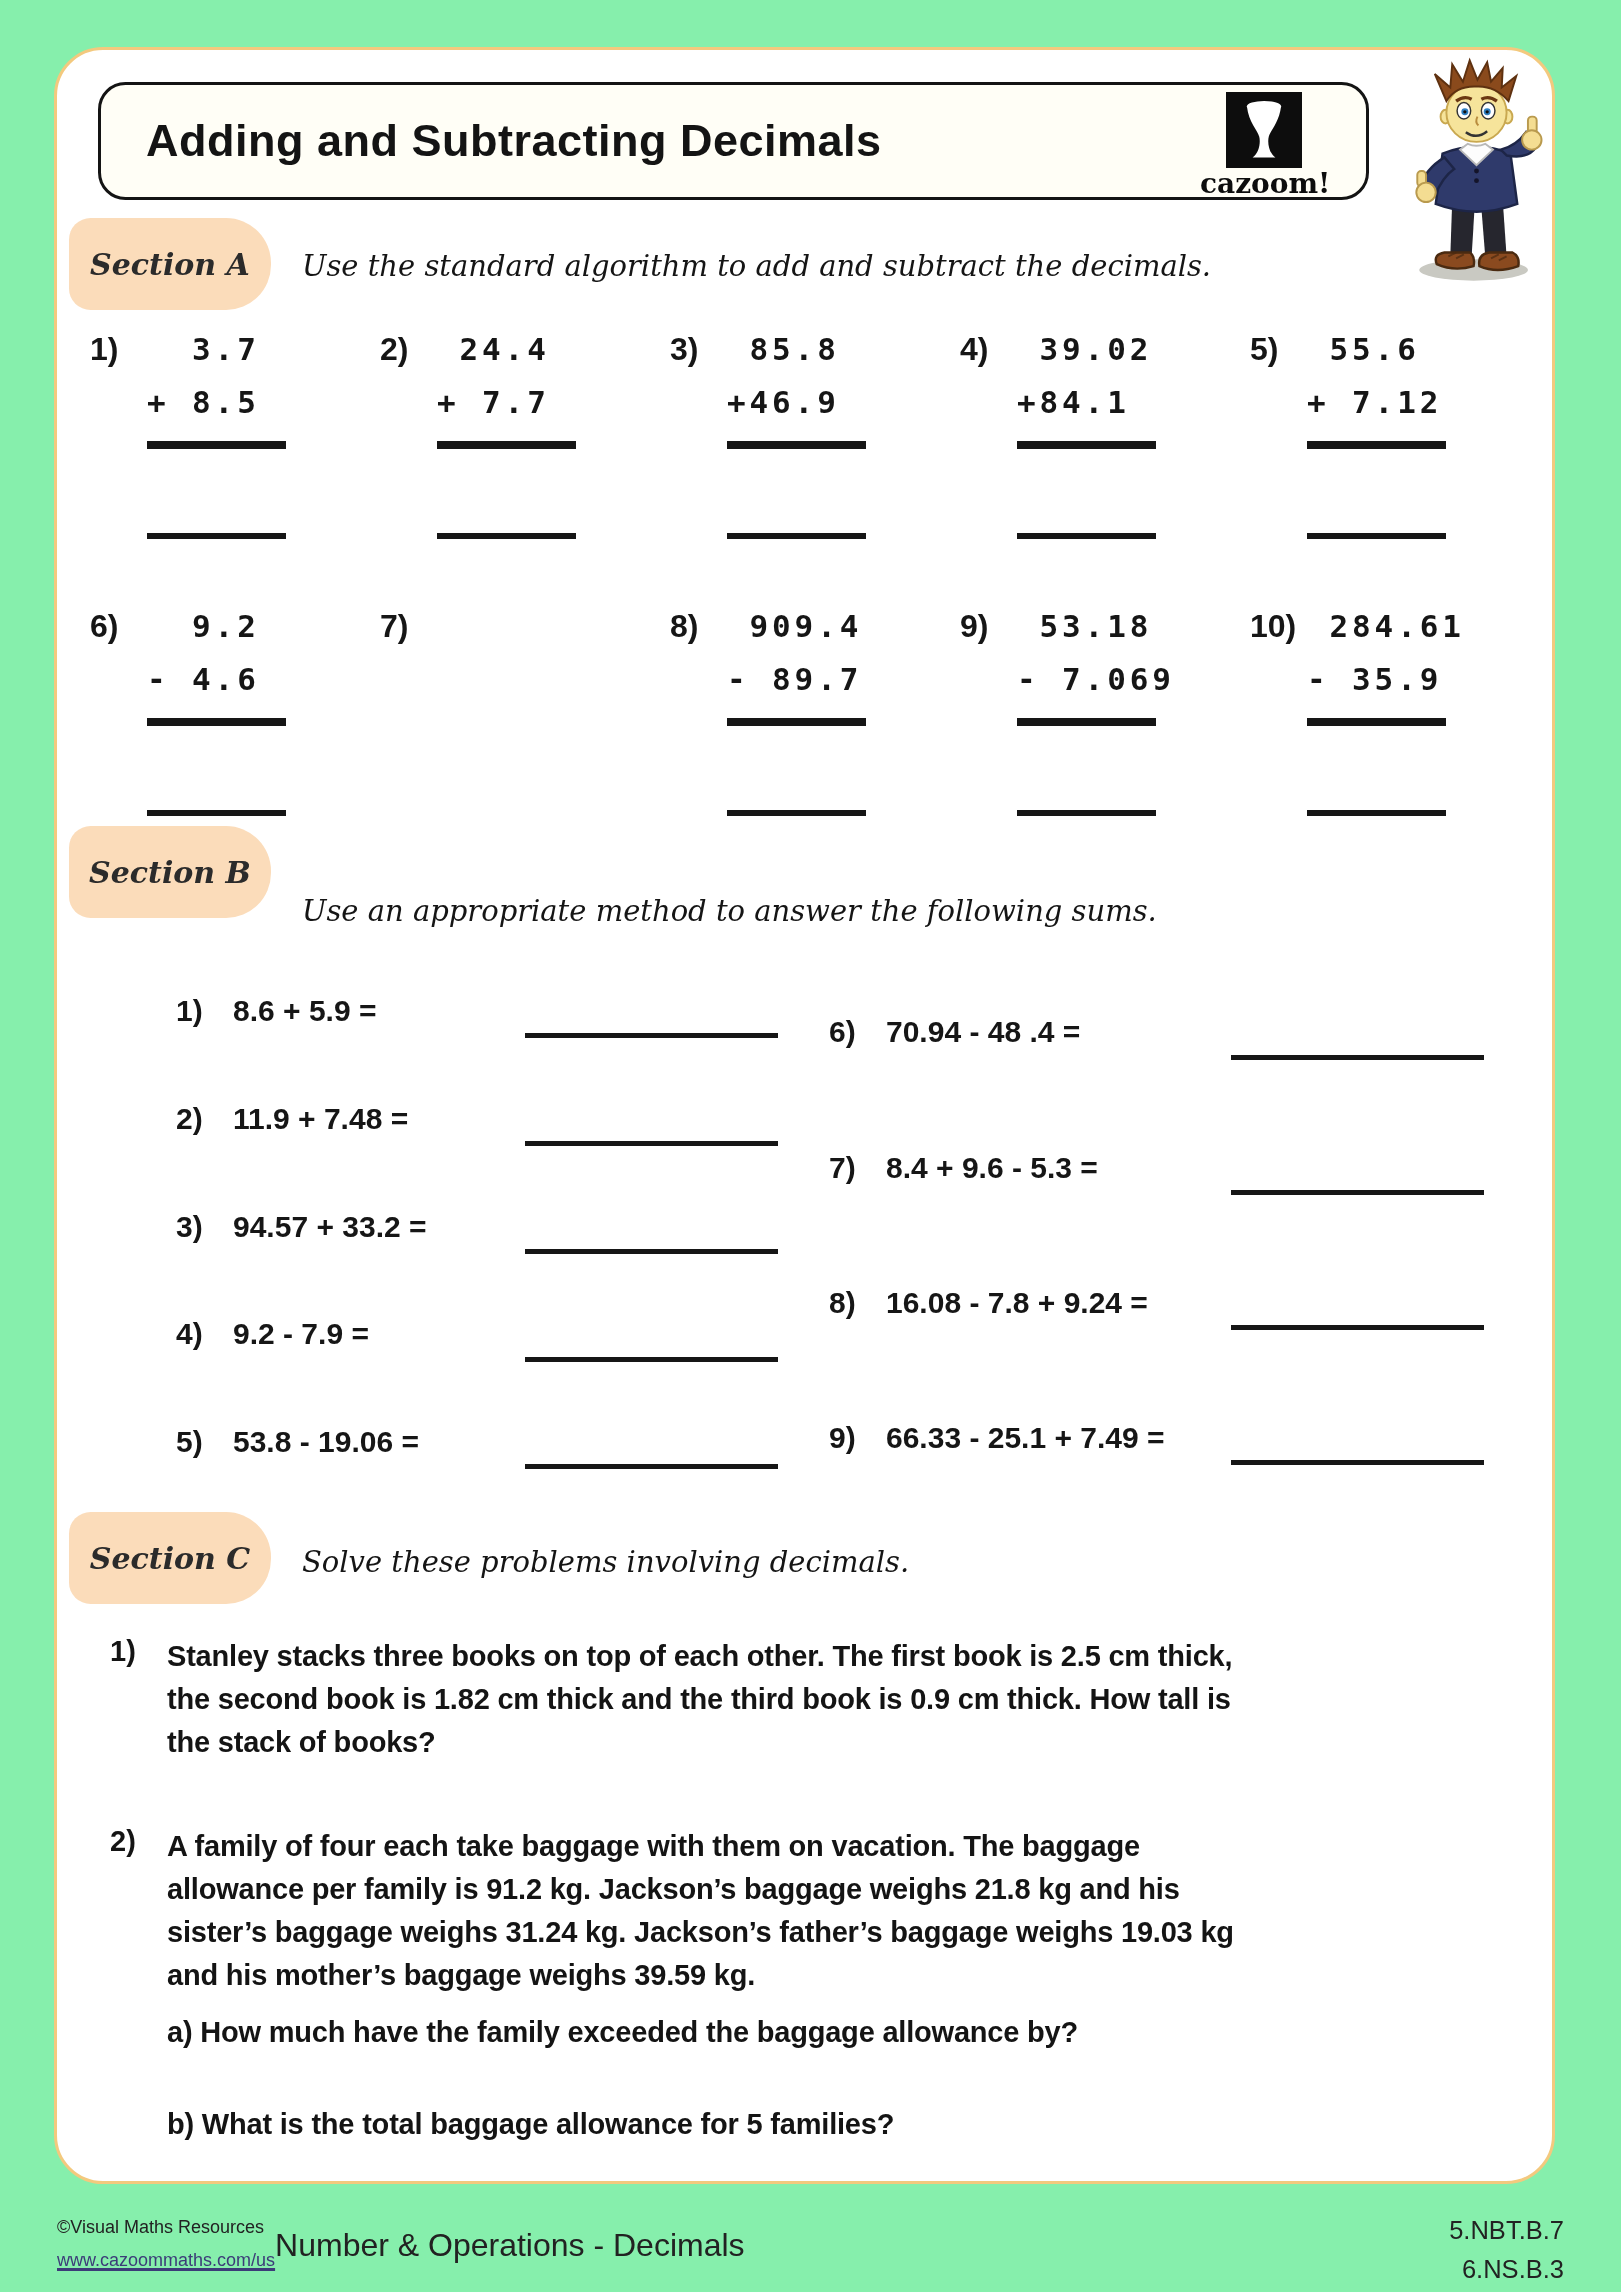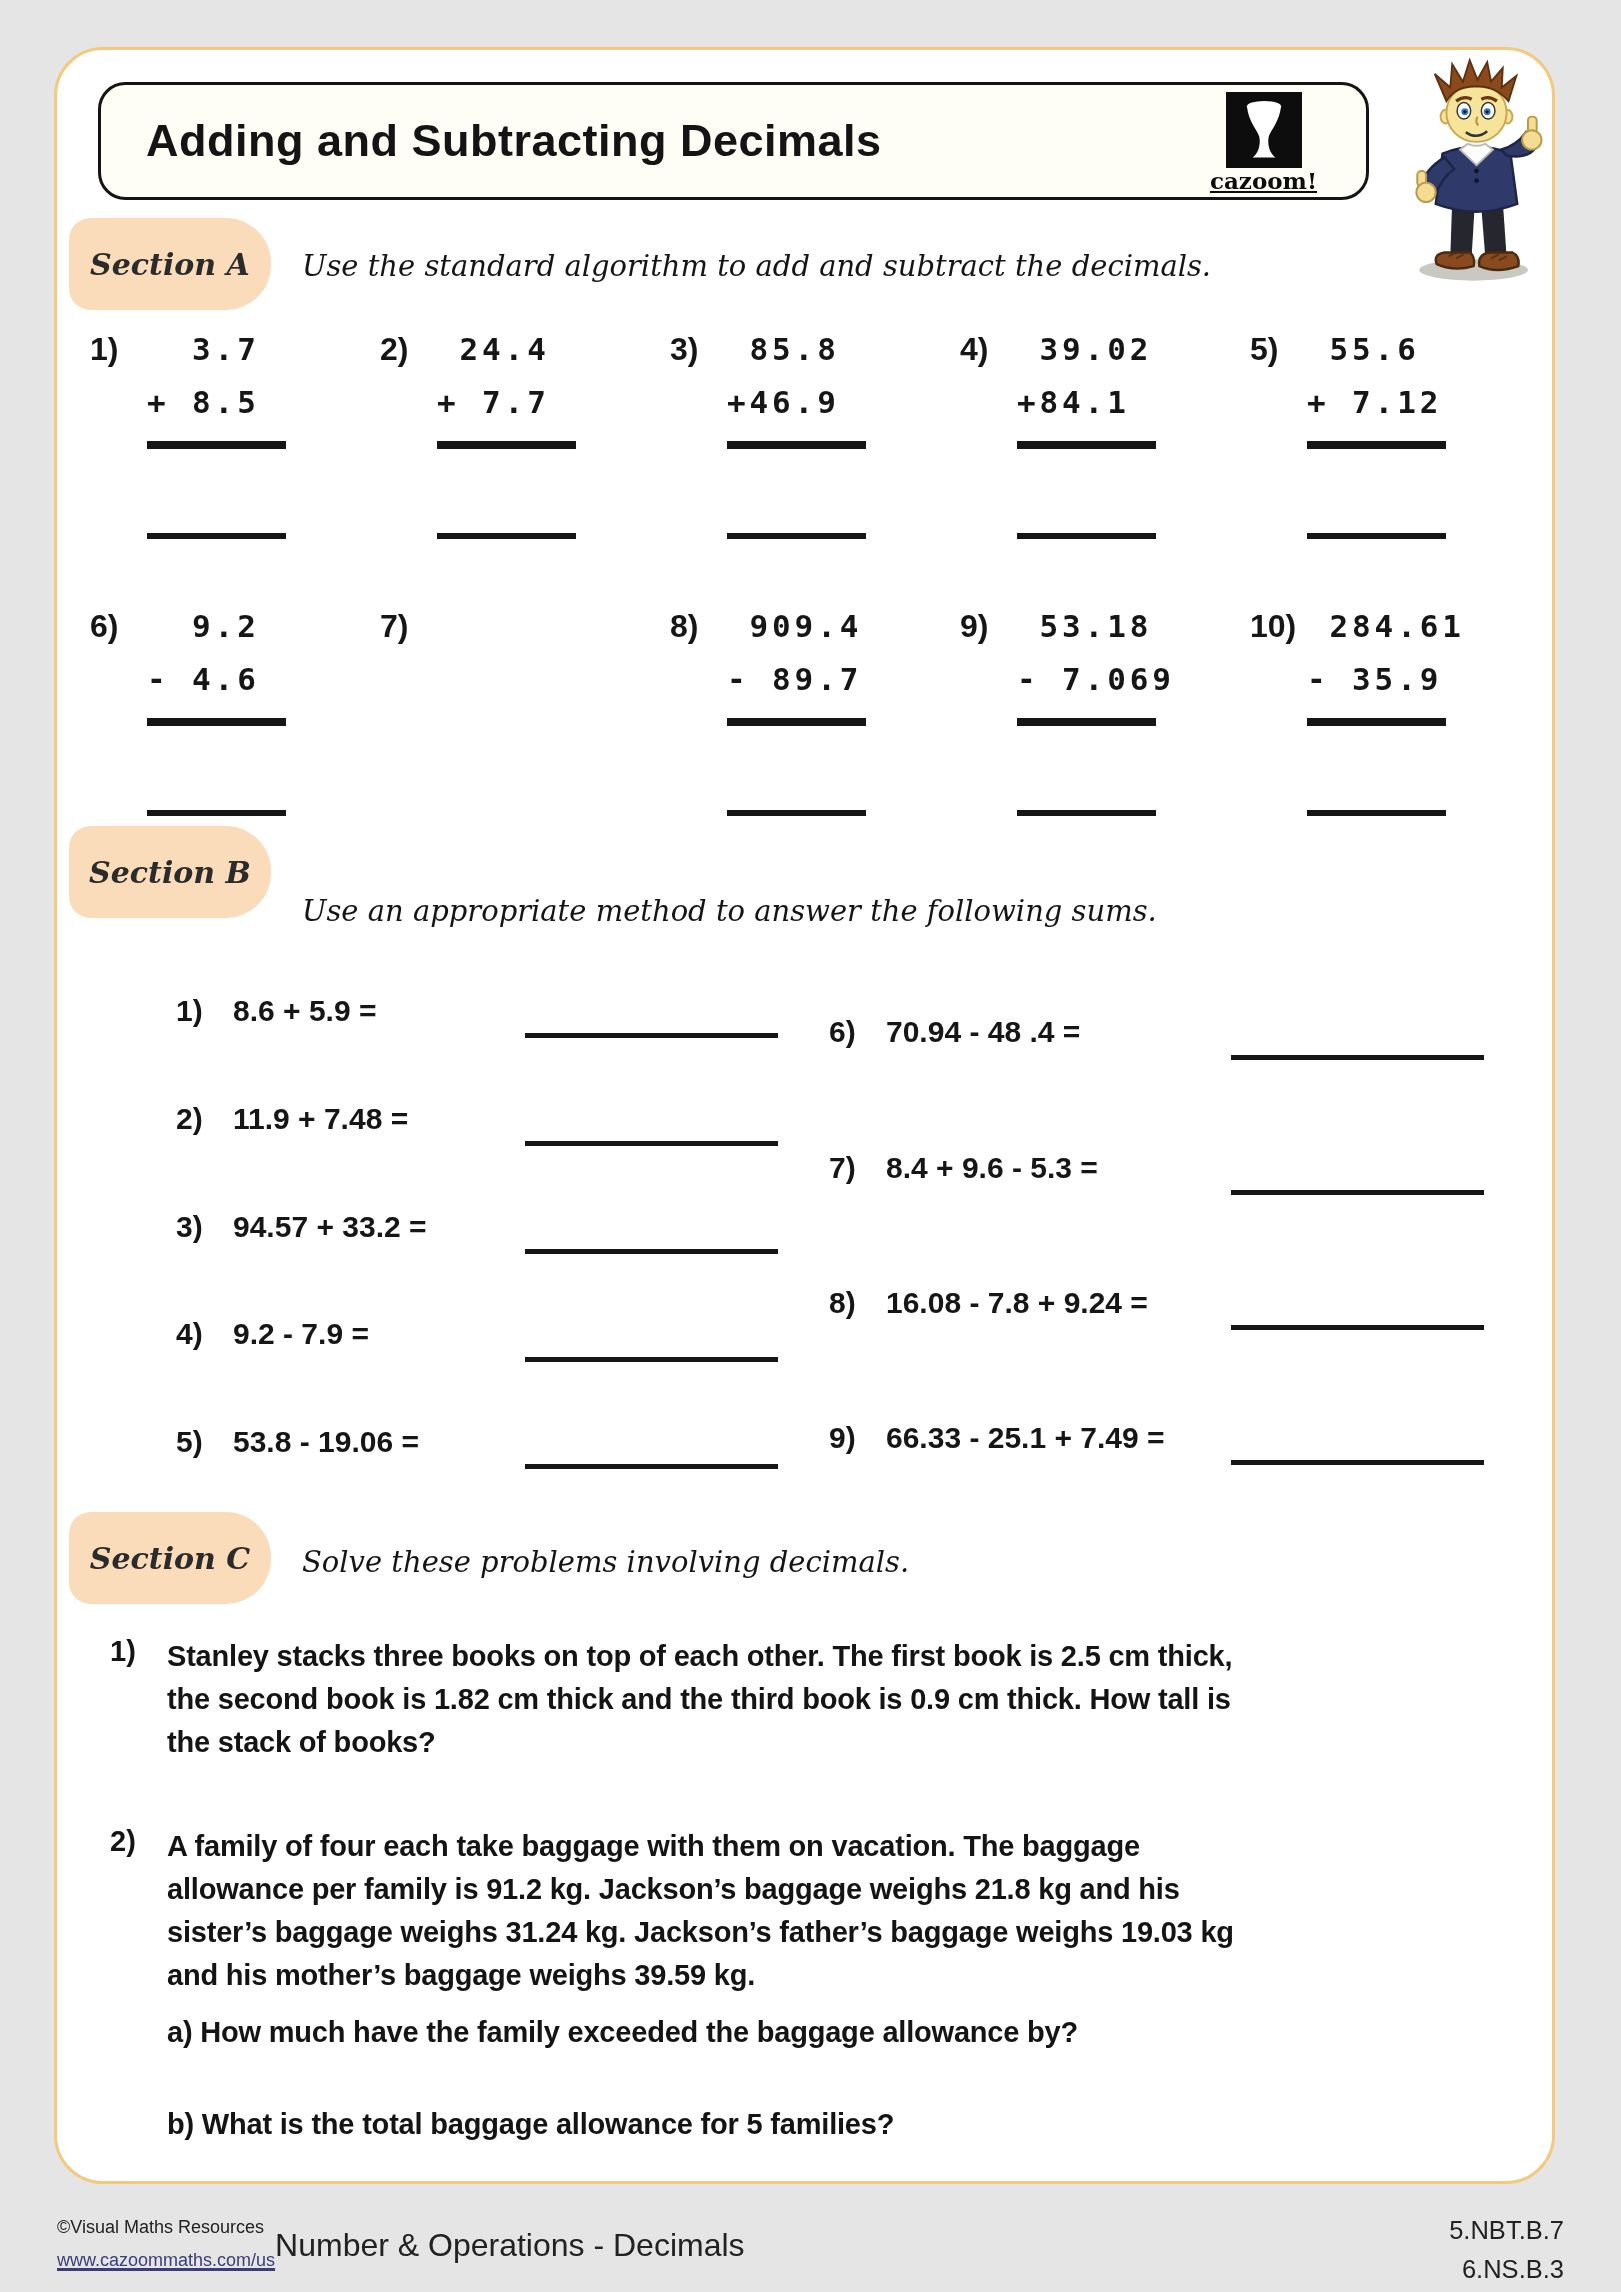--- a/index.html
+++ b/index.html
@@ -1,28 +1,28 @@
 <!DOCTYPE html>
 <html><head>
 <meta charset="utf-8">
 <style>
   * { margin:0; padding:0; box-sizing:border-box; }
   body { background:#ffffff; font-family:"Liberation Sans", sans-serif; }
-  .page { position:relative; width:1621px; height:2293px; background:#e5e5e5; overflow:hidden; }
+  .page { position:relative; width:1621px; height:2293px; background:#86efac; overflow:hidden; }
 
   .outer-box { position:absolute; left:54px; top:47px; width:1501px; height:2137px;
     border:3.9px solid #F3C97E; border-radius:49px; background:#ffffff; }
 
   .title-box { position:absolute; left:98px; top:82px; width:1271px; height:118px;
     background:#FFFEF6; border:3.9px solid #141414; border-radius:27.4px;
     display:flex; align-items:center; padding-left:45px; }
   .page-title { font-size:45px; font-weight:bold; color:#141414; letter-spacing:0.5px; }
   .logo { position:absolute; right:39px; top:6.9px; width:127px; text-align:center; }
   .logo svg { display:block; margin:0 auto; }
-  .logo-label { font-family:"DejaVu Serif", serif; font-weight:bold; font-size:23px; color:#0d0d0d; margin-top:-1px;text-decoration:underline; }
+  .logo-label { font-family:"DejaVu Serif", serif; font-weight:bold; font-size:28px; color:#0d0d0d; margin-top:-1px; }
 
   .mascot { position:absolute; left:1394px; top:55px; width:165px; height:231px; }
 
   .sec-label { position:absolute; left:69px; width:202px; height:92px; background:#FBDCBA;
     border-radius:21.6px 45px 45px 21.6px; display:flex; align-items:center; justify-content:center;
     font-family:"DejaVu Serif", serif; font-style:italic; font-weight:bold; font-size:30px; color:#2b2b2b; }
   .instruction { position:absolute; left:302px; font-family:"DejaVu Serif", serif; font-style:italic;
     font-size:29px; color:#151515; }
 
   .arow { position:absolute; left:90px; width:1460px; display:flex; }

